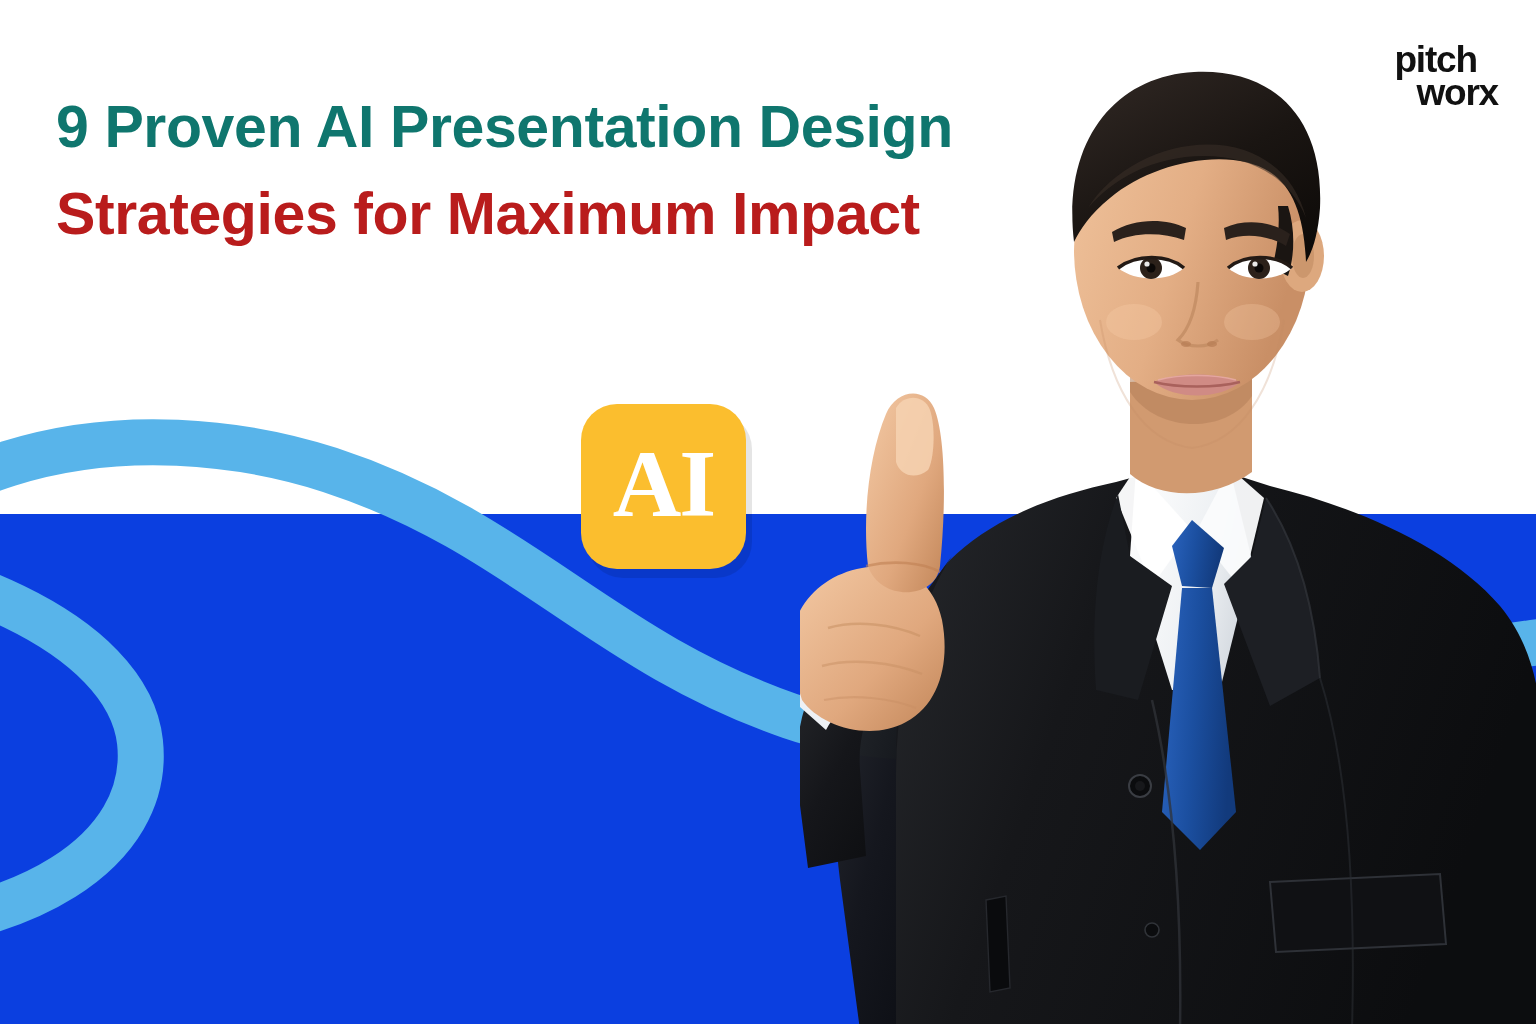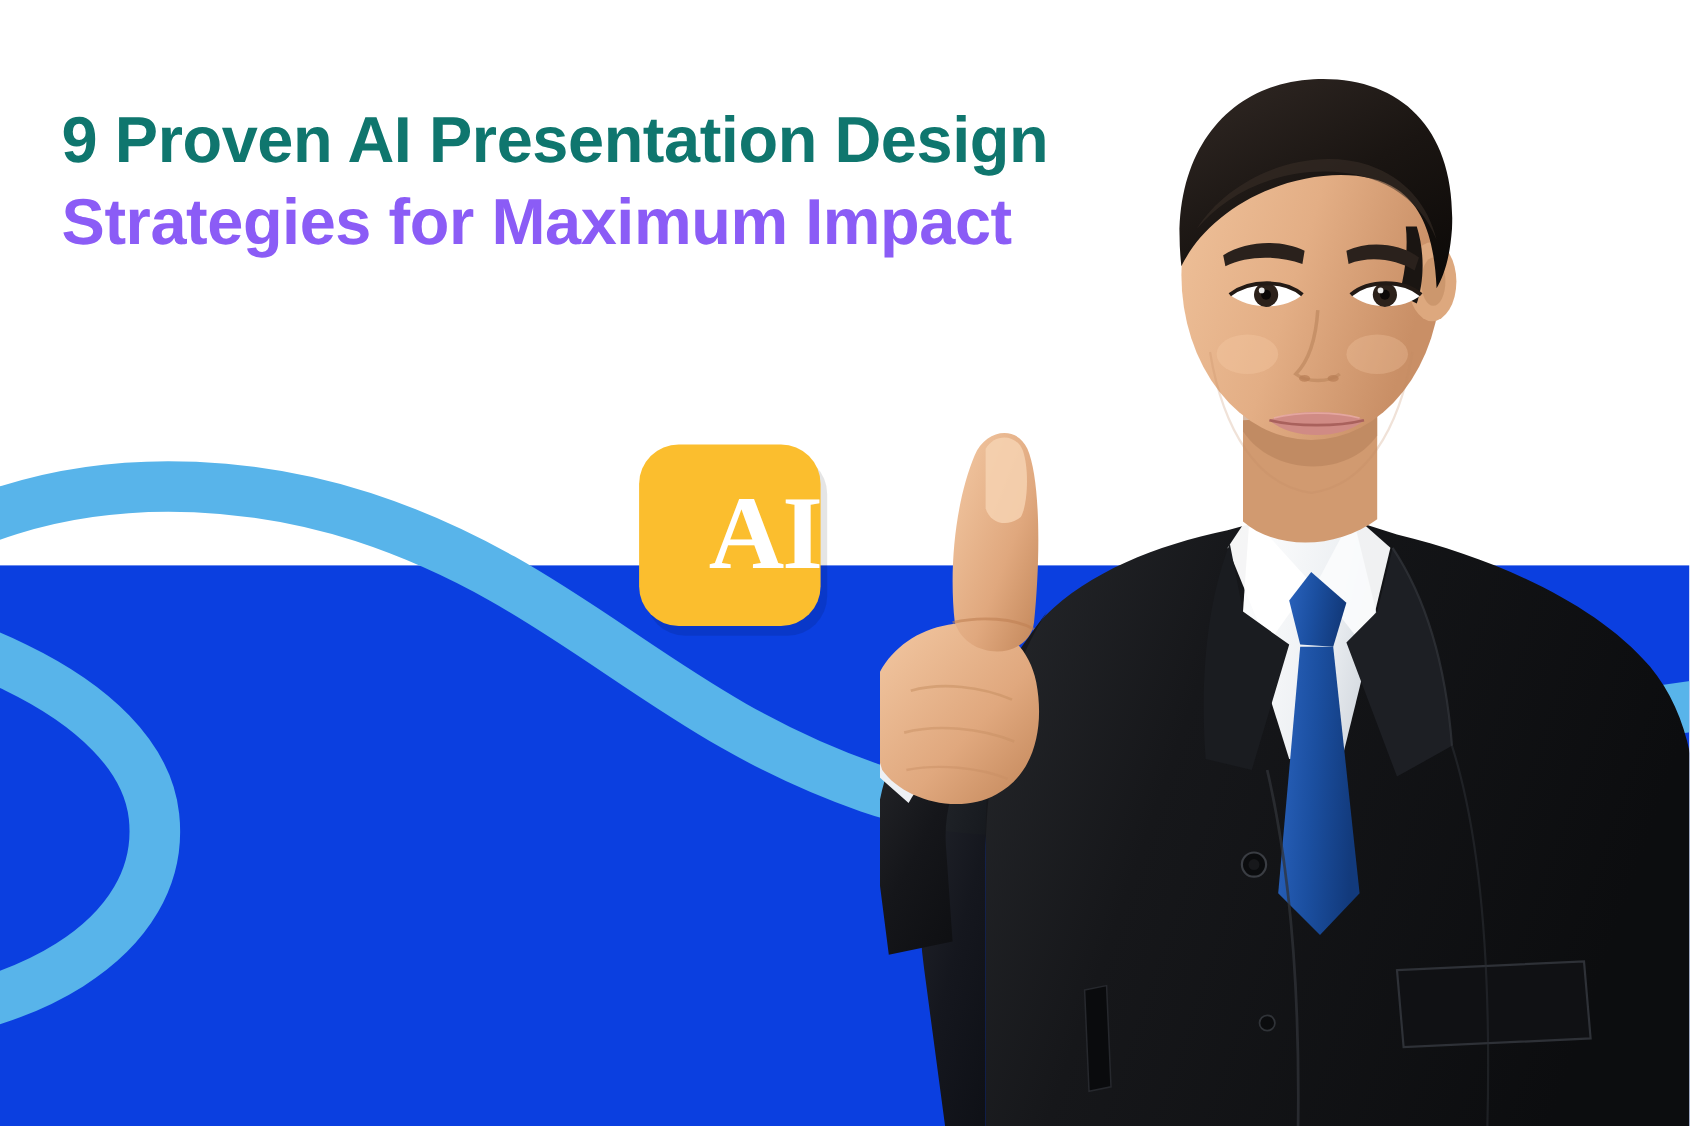--- a/index.html
+++ b/index.html
@@ -42,26 +42,26 @@
     display:block;
     font-size:59px;
     line-height:1.07;
     font-weight:700;
     letter-spacing:-0.4px;
     color:#0f766e;
     white-space:nowrap;
   }
   .headline .line2 {
     display:block;
-    margin-top:12px;
+    margin-top:24px;
     font-size:59px;
     line-height:1.07;
     font-weight:700;
     letter-spacing:-0.4px;
-    color:#8b5cf6;
+    color:#b91c1c;
     white-space:nowrap;
   }
 
   
   .logo {
     position:absolute;
     right:38px; top:44px;
     text-align:left;
     line-height:0.88;
     color:#111111;
@@ -83,21 +83,21 @@
   
   .ai-badge {
     position:absolute;
     left:581px; top:404px;
     width:165px; height:165px;
     background:#FBBE2E;
     border-radius:36px;
     box-shadow:6px 9px 0 rgba(0,0,0,0.10);
     display:flex;
     align-items:center;
-    justify-content:flex-end;
+    justify-content:center;
   }
   .ai-badge .ai-text {
     font-family:"Liberation Serif", serif;
     font-weight:700;
     font-size:95px;
     color:#ffffff;
     letter-spacing:-2px;
     line-height:1;
     transform:translateY(-2px);
   }
@@ -133,20 +133,24 @@
                C -60 556, 128 632, 140 742
                C 152 852, 20 930, -150 930" fill="none" stroke="#58B4EA" stroke-width="46" stroke-linecap="butt"></path>
     </g>
   </svg>
 
   <div class="headline">
     <span class="line1">9 Proven AI Presentation Design</span>
     <span class="line2">Strategies for Maximum Impact</span>
   </div>
 
+  <div class="logo">
+    <span class="l1">pitch</span>
+    <span class="l2">worx</span>
+  </div>
 
   <svg class="person" viewBox="0 0 736 1024" preserveAspectRatio="none">
     <defs>
       <linearGradient id="skinG" x1="0" y1="0" x2="1" y2="0.4">
         <stop offset="0%" stop-color="#F0C39C"></stop>
         <stop offset="55%" stop-color="#E3AE85"></stop>
         <stop offset="100%" stop-color="#C98F66"></stop>
       </linearGradient>
       <linearGradient id="skinHand" x1="0" y1="0" x2="1" y2="1">
         <stop offset="0%" stop-color="#F3C9A4"></stop>

